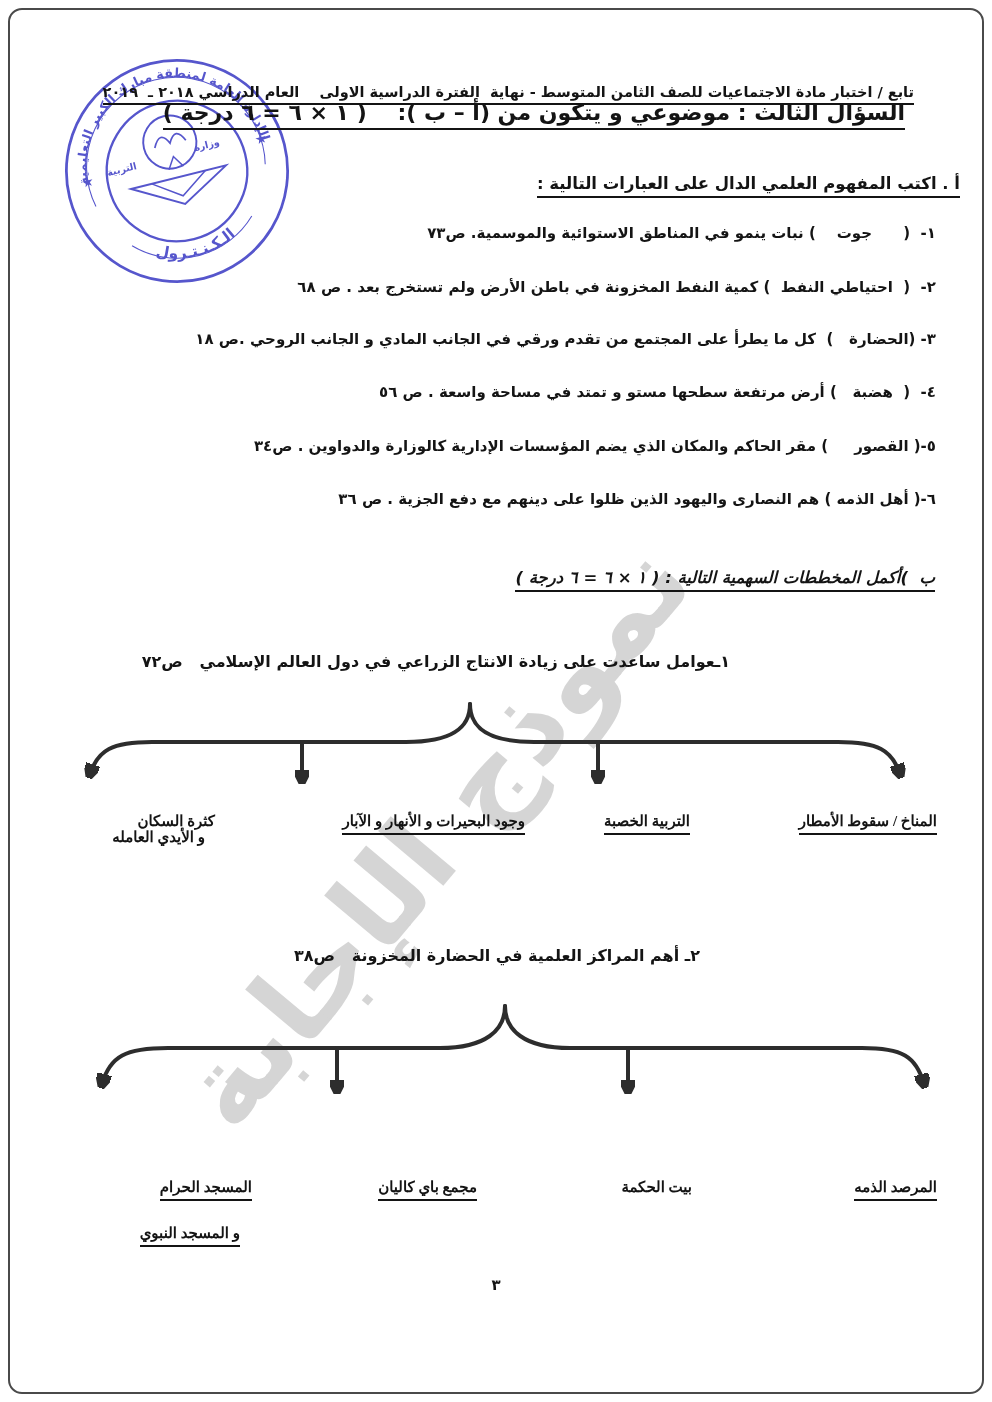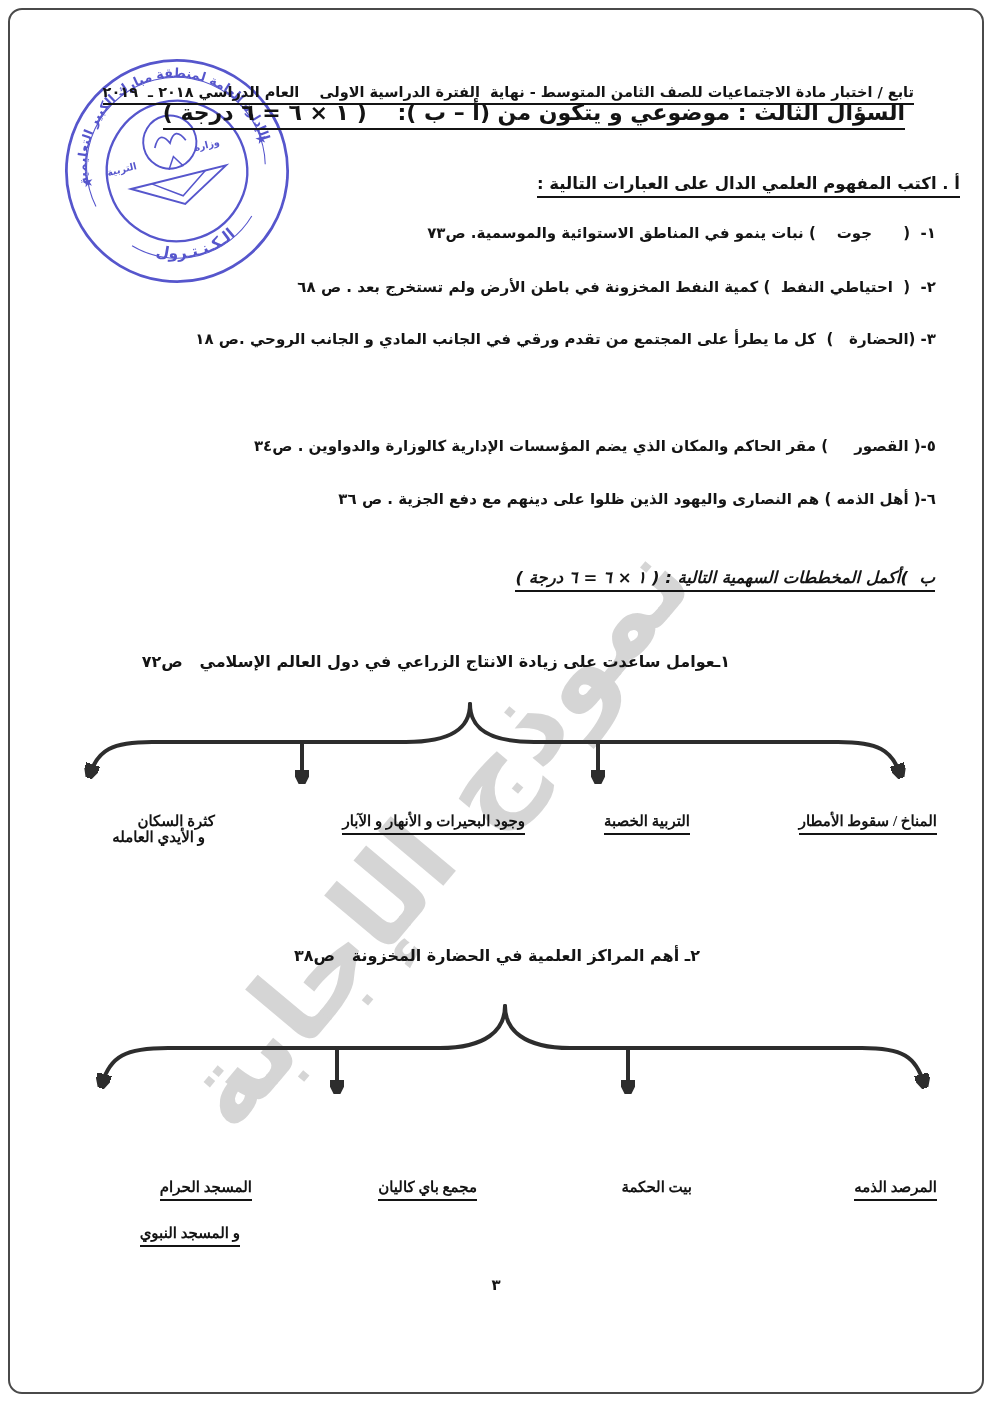--- a/index.html
+++ b/index.html
@@ -62,20 +62,21 @@
     <text x="60" y="99" font-size="9" text-anchor="middle">التربية</text>
   </svg>
 
   <div class="txt h1 u">تابع / اختبار مادة الاجتماعيات للصف الثامن المتوسط - نهاية  الفترة الدراسية الاولى    العام الدراسي ٢٠١٨ ـ  ٢٠١٩</div>
   <div class="txt h2 u">السؤال الثالث : موضوعي و يتكون من (أ – ب ):    ( ١ × ٦ = ٦ درجة )</div>
 
   <div class="txt secA u">أ . اكتب المفهوم العلمي الدال على العبارات التالية :</div>
   <div class="txt item" style="top:224px">١-  (      جوت    ) نبات ينمو في المناطق الاستوائية والموسمية. ص٧٣</div>
   <div class="txt item" style="top:278px">٢-  (  احتياطي النفط  ) كمية النفط المخزونة في باطن الأرض ولم تستخرج بعد . ص ٦٨</div>
   <div class="txt item" style="top:330px">٣- (الحضارة   )  كل ما يطرأ على المجتمع من تقدم ورقي في الجانب المادي و الجانب الروحي .ص ١٨</div>
+  <div class="txt item" style="top:383px">٤-  (  هضبة   ) أرض مرتفعة سطحها مستو و تمتد في مساحة واسعة . ص ٥٦</div>
   <div class="txt item" style="top:437px">٥-( القصور     ) مقر الحاكم والمكان الذي يضم المؤسسات الإدارية كالوزارة والدواوين . ص٣٤</div>
   <div class="txt item" style="top:490px">٦-( أهل الذمه ) هم النصارى واليهود الذين ظلوا على دينهم مع دفع الجزية . ص ٣٦</div>
 
   <div class="txt secB u">ب  )أكمل المخططات السهمية التالية : ( ١ × ٦ = ٦ درجة )</div>
 
   <div class="txt dtitle" style="top:652px;right:262px">١ـعوامل ساعدت على زيادة الانتاج الزراعي في دول العالم الإسلامي   ص٧٢</div>
   <svg class="arrows" style="left:40px;top:696px" width="870" height="104" viewBox="0 0 870 104">
     <defs>
       <marker id="ah1" viewBox="0 0 10 10" refX="7" refY="5" markerWidth="3.6" markerHeight="3.6" orient="auto">
         <path d="M0,0 L10,5 L0,10 L3,5 Z" fill="#2d2d2d" stroke="none"></path>

